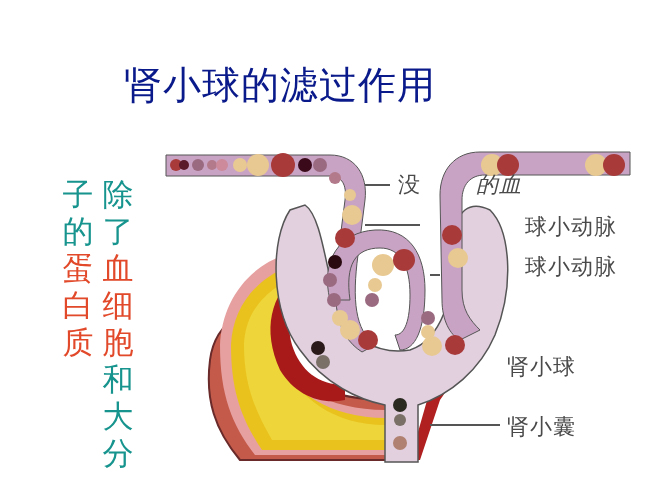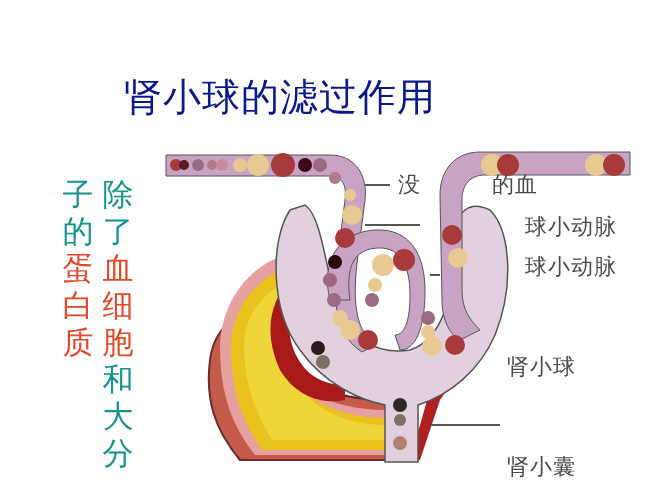--- a/index.html
+++ b/index.html
@@ -1,18 +1,18 @@
 <!DOCTYPE html>
 <html><head>
 <meta charset="utf-8">
 <style>
   html, body { margin: 0; padding: 0; background: #ffffff; }
   body { width: 667px; height: 500px; position: relative; overflow: hidden;
          font-family: "DejaVu Sans", sans-serif; }
-  .title { position: absolute; left: 124px; top: 72px; font-size: 38px; color: #0a1a8a;
+  .title { position: absolute; left: 124px; top: 60px; font-size: 38px; color: #0a1a8a;
            letter-spacing: 1px; white-space: nowrap; font-family: Liberation Mono, monospace; }
   .vcol { position: absolute; width: 40px; font-size: 31px; line-height: 37px; text-align: center;
           font-family: "DejaVu Sans", sans-serif; }
   .vcol span { display: block; }
   .col-right { left: 98px; top: 176px; }
   .col-left  { left: 58px; top: 176px; }
   .teal { color: #17948e; }
   .red  { color: #e2492a; }
   .diagram { position: absolute; left: 0; top: 0; width: 667px; height: 500px; }
   .lbl { position: absolute; font-size: 22px; color: #4a4a4a; white-space: nowrap;
@@ -118,17 +118,17 @@
 
   <g stroke="#555" stroke-width="2">
     <line x1="365" y1="185" x2="390" y2="185"></line>
     <line x1="365" y1="225" x2="420" y2="225"></line>
     <line x1="430" y1="275" x2="440" y2="275"></line>
     <line x1="430" y1="425" x2="500" y2="425"></line>
   </g>
 </svg>
 
 <div class="lbl" style="left:398px;top:170px;">没</div>
-<div class="lbl" style="left:492px;top:170px;">的血</div>
+<div class="lbl" style="left:476px;top:170px;font-style:italic;">的血</div>
 <div class="lbl" style="left:525px;top:212px;">球小动脉</div>
 <div class="lbl" style="left:525px;top:252px;">球小动脉</div>
 <div class="lbl" style="left:507px;top:352px;">肾小球</div>
-<div class="lbl" style="left:507px;top:412px;margin-top:40px;">肾小囊</div>
+<div class="lbl" style="left:507px;top:412px;">肾小囊</div>
 
 </body></html>

